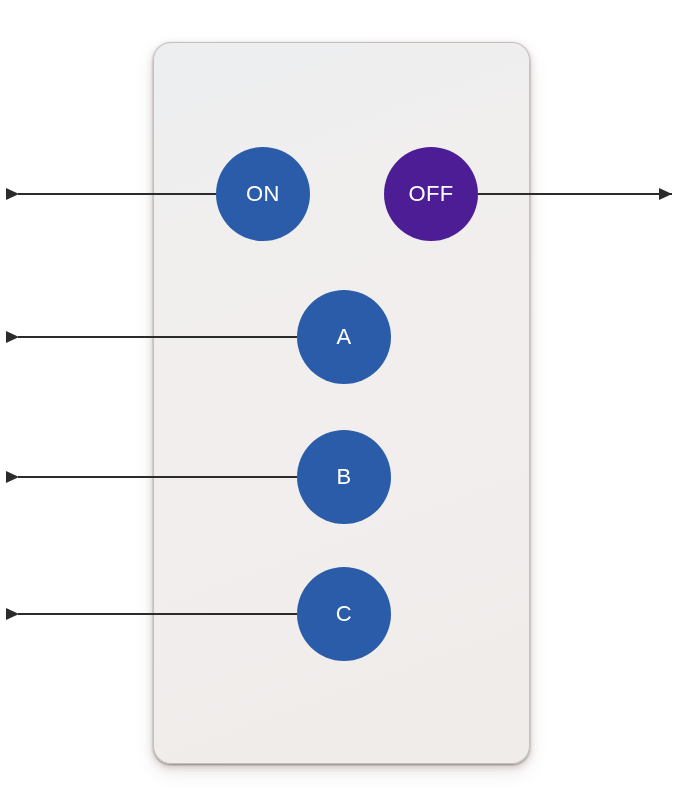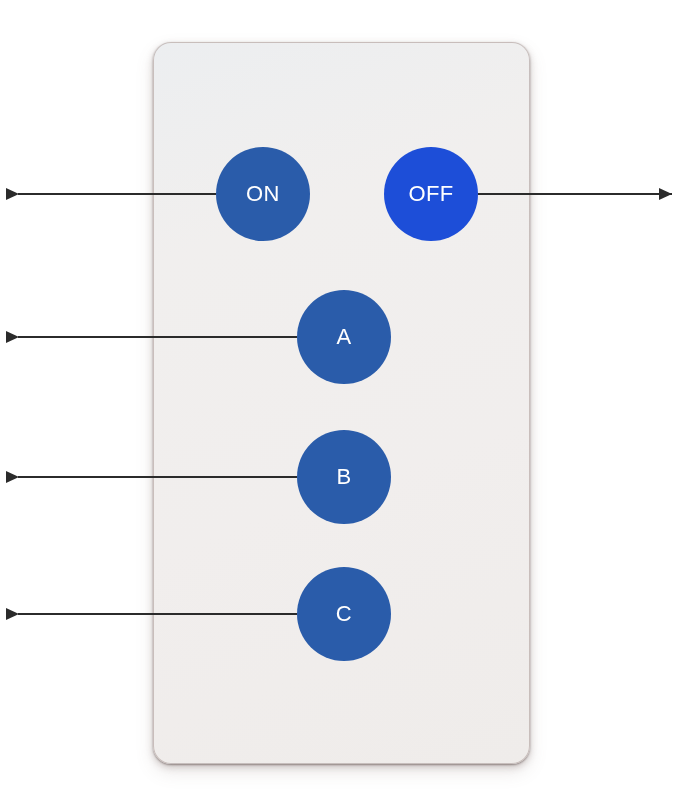--- a/index.html
+++ b/index.html
@@ -59,21 +59,21 @@
     align-items: center;
     justify-content: center;
     color: #ffffff;
     font-size: 22px;
     letter-spacing: 0.4px;
     line-height: 1;
     user-select: none;
     cursor: pointer;
   }
   .btn.blue { background: #2A5CAA; }
-  .btn.red  { background: #1d4ed8; }
+  .btn.red  { background: #4c1d95; }
 
   .btn-label {
     color: #ffffff;
     font-size: 22px;
     font-family: "Liberation Sans", sans-serif;
   }
 
   .btn-on   { left: 216px; top: 139px; }
   .btn-off  { left: 384px; top: 139px; }
   .btn-a    { left: 297px; top: 282px; }

